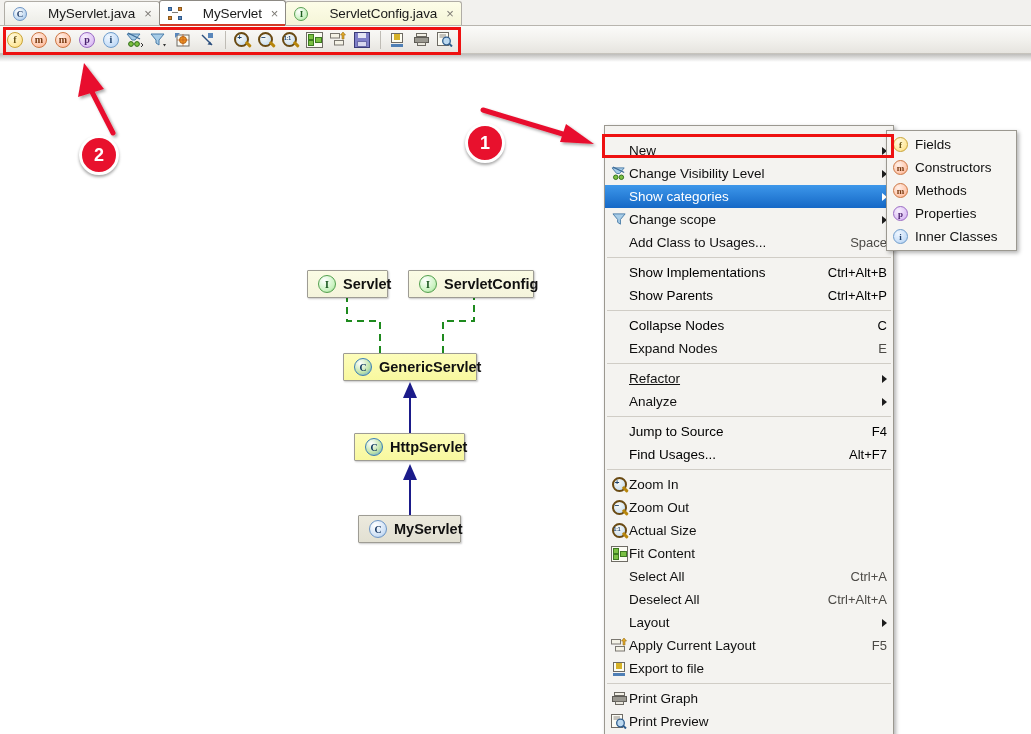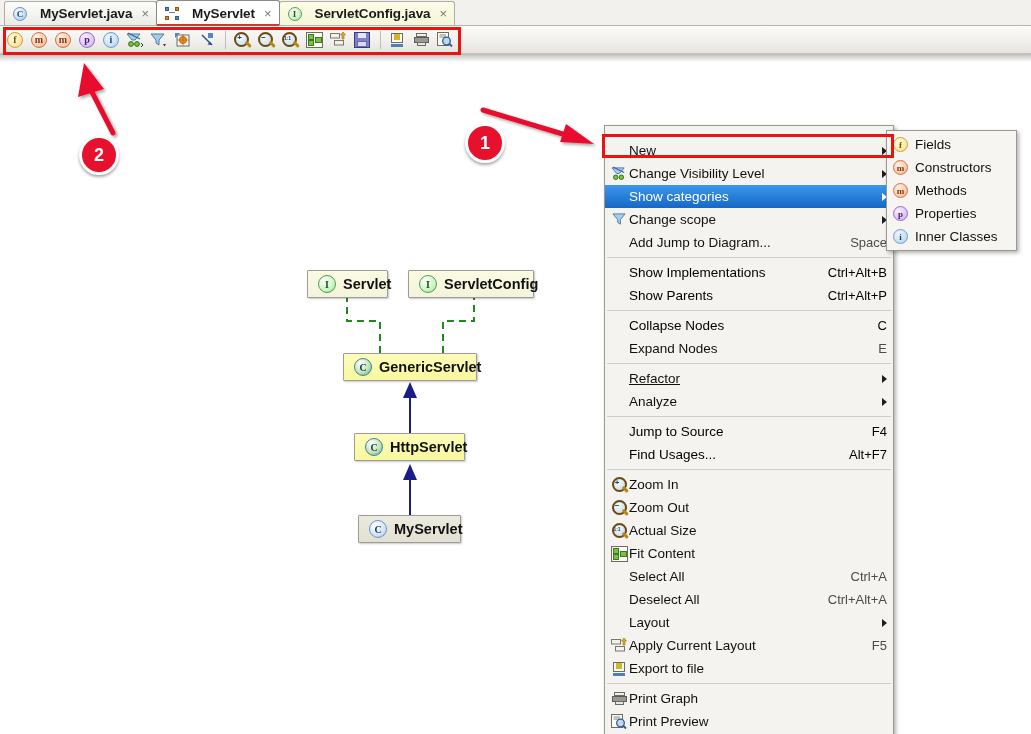--- a/index.html
+++ b/index.html
@@ -43,21 +43,21 @@
     border-color: #8d8a84;
     height: 25px;
     z-index: 3;
   }
   .tab.sel:after{
     content:"";
     position:absolute; left:0; right:0; bottom:-1px; height:2px;
     background:#d03a28;
   }
   .tab.yellowish { background: linear-gradient(to bottom,#fdfde8,#f5f5d8); }
-  .tab .tlabel { margin-left: 13px; letter-spacing: -0.1px; font-weight: bold;}
+  .tab .tlabel { margin-left: 21px; letter-spacing: -0.1px;}
   .tab .tclose {
     margin-left: 9px; color: #7b7873; font-size: 13px; line-height: 1;
     cursor: pointer;
   }
 
   
   .badge {
     width: 14px; height: 14px; border-radius: 50%;
     display: inline-flex; align-items: center; justify-content: center;
     font-size: 9px; font-weight: bold; font-family: "Liberation Serif", serif;
@@ -449,21 +449,21 @@
         <svg width="17" height="15" viewBox="0 0 18 16">
           <polygon points="2,2 15,2 10,8 10,13 7,11 7,8" fill="#a8cde8" stroke="#4a7ca8" stroke-width="1"></polygon>
         </svg>
       </span>
       <span class="mlabel">Change scope</span>
       <span class="marrow"></span>
     </div>
 
     <div class="mi">
       <span class="micon"></span>
-      <span class="mlabel">Add Jump to Diagram...</span>
+      <span class="mlabel">Add Class to Usages...</span>
       <span class="mkey">Space</span>
     </div>
 
     <div class="msep"></div>
 
     <div class="mi disabled">
       <span class="micon"></span>
       <span class="mlabel">Show Implementations</span>
       <span class="mkey">Ctrl+Alt+B</span>
     </div>

